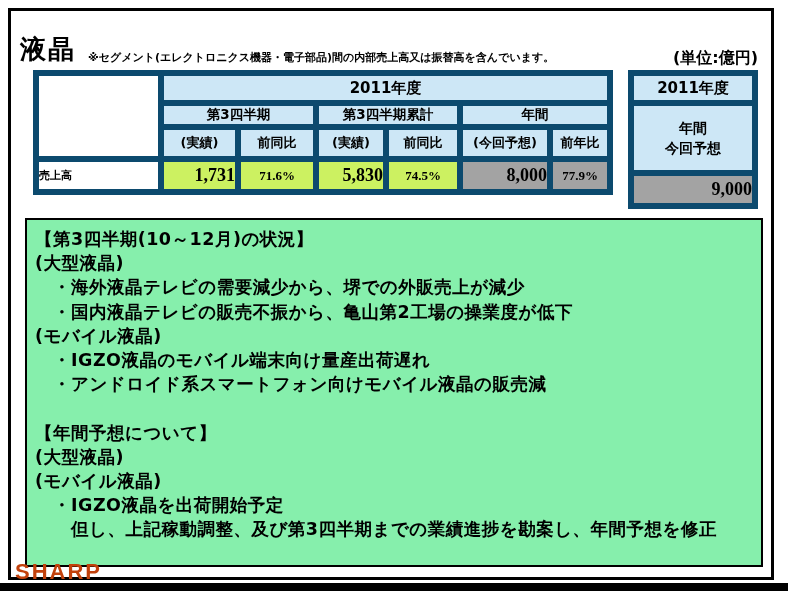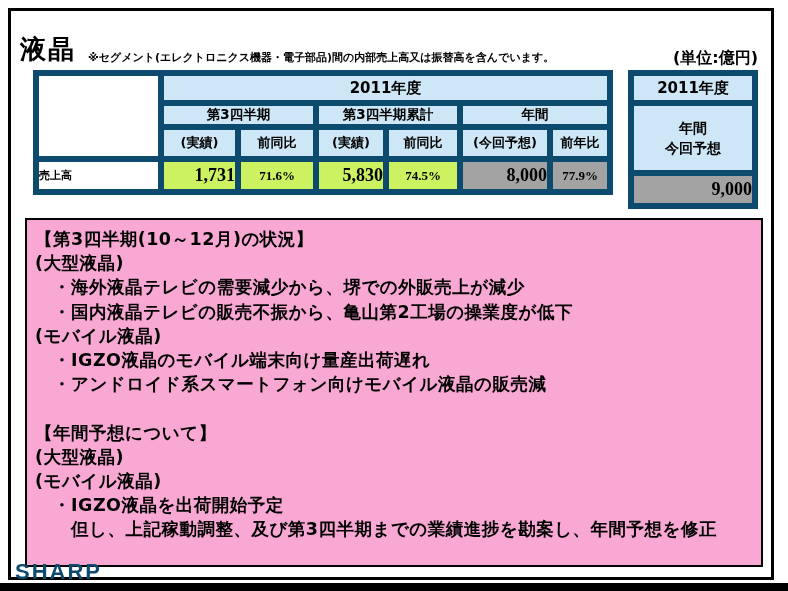--- a/index.html
+++ b/index.html
@@ -33,30 +33,30 @@
   .data-row td{border-top:3px solid #000;height:33px;}
   .num{font-family:"Liberation Serif","DejaVu Serif",serif;font-weight:bold;}
   .val-big{font-size:18px;text-align:right;}
   .val-pct{font-size:13px;text-align:center;}
   .cell-green{background:#CCF161;}
   .cell-orange{background:#a3a3a3;}
   .side-label{font-size:14px;line-height:20px;height:70px;}
   .side-val{height:33px;border-top:3px solid #000;}
   .notes-box{
     position:absolute;left:25px;top:218px;width:738px;height:349px;
-    border:2px solid #000;box-sizing:border-box;background:#f9a8d4;
+    border:2px solid #000;box-sizing:border-box;background:#86efac;
     padding:7px 8px 0 8px;
   }
   .note-line{
     white-space:pre;font-size:17.5px;font-weight:bold;height:24.2px;line-height:24.2px;
     letter-spacing:0.5px;
   }
   .sharp-logo{
     position:absolute;left:15px;top:559px;font-size:22px;font-weight:bold;
-    color:#0c4a6e;letter-spacing:2px;font-family:"Liberation Sans","DejaVu Sans",sans-serif;text-align:right;
+    color:#c2410c;letter-spacing:2px;font-family:"Liberation Sans","DejaVu Sans",sans-serif;text-align:right;
   }
   .bottom-bar{
     position:absolute;left:0;top:583px;width:788px;height:8px;background:#000;
   }
 </style>
 </head>
 <body>
 
 <div class="frame"></div>
 

